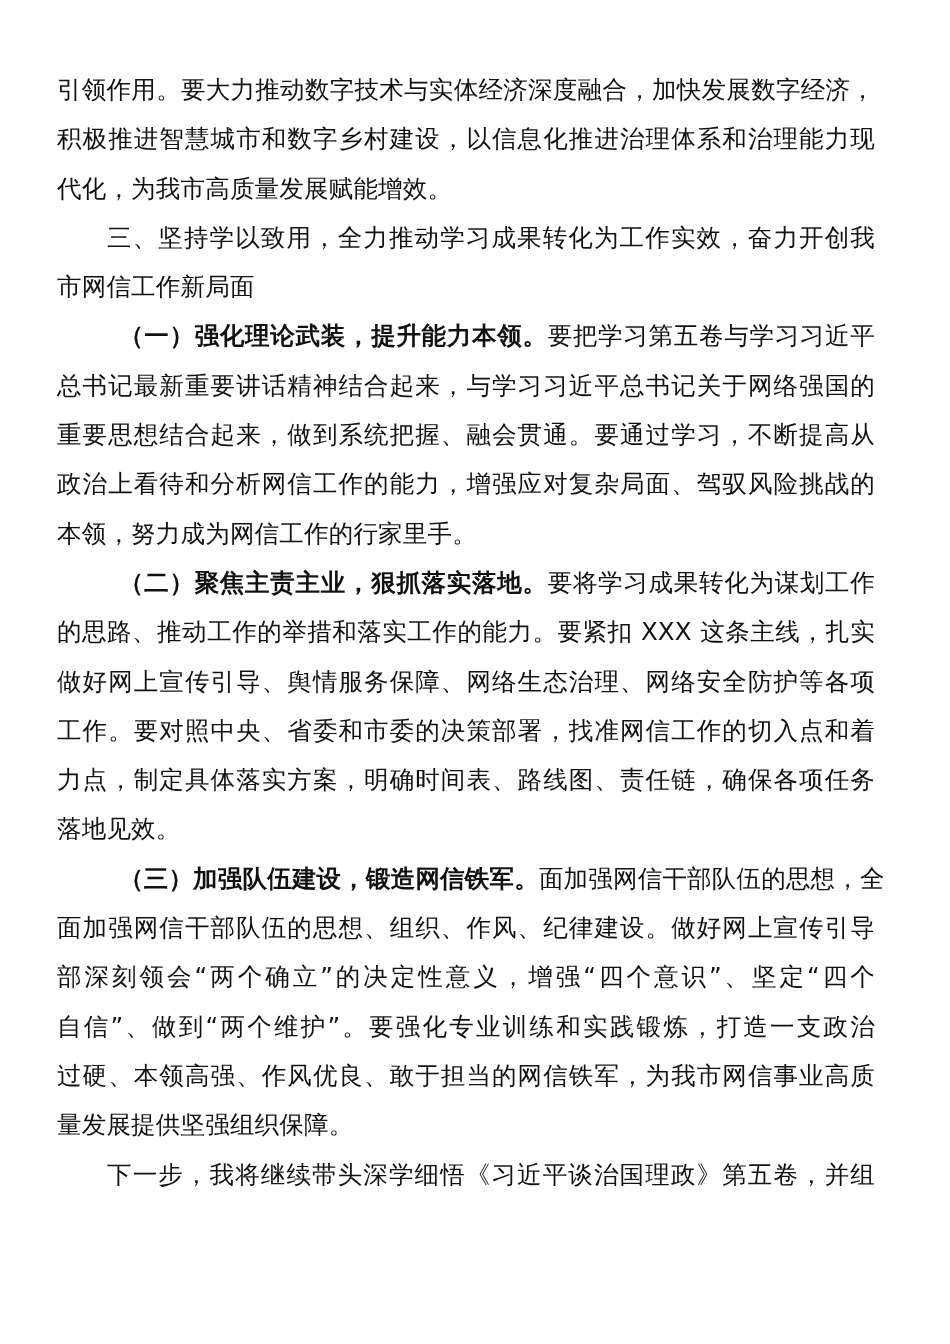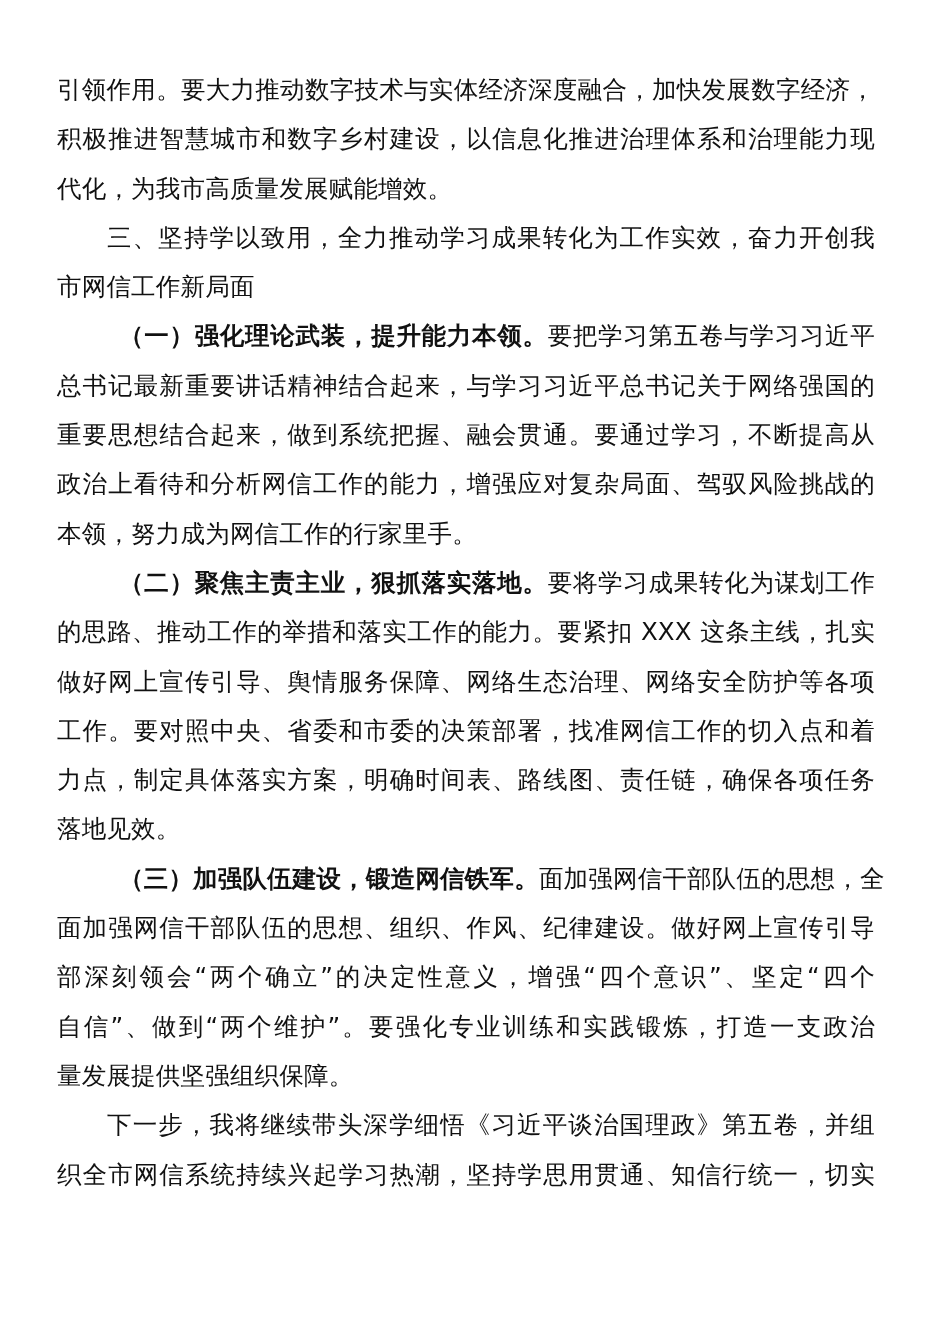--- a/index.html
+++ b/index.html
@@ -74,21 +74,21 @@
     <div class="line">工作。要对照中央、省委和市委的决策部署，找准网信工作的切入点和着</div>
     <div class="line">力点，制定具体落实方案，明确时间表、路线图、责任链，确保各项任务</div>
     <div class="line last">落地见效。</div>
   </div>
 
   <div>
     <div class="line indent2"><span class="bold">（三）加强队伍建设，锻造网信铁军。</span><span>面加强网信干部队伍的思想，全</span></div>
     <div class="line">面加强网信干部队伍的思想、组织、作风、纪律建设。做好网上宣传引导</div>
     <div class="line">部深刻领会“两个确立”的决定性意义，增强“四个意识”、坚定“四个</div>
     <div class="line">自信”、做到“两个维护”。要强化专业训练和实践锻炼，打造一支政治</div>
+    <div class="line">过硬、本领高强、作风优良、敢于担当的网信铁军，为我市网信事业高质</div>
     <div class="line last">量发展提供坚强组织保障。</div>
   </div>
 
   <div>
     <div class="line indent">下一步，我将继续带头深学细悟《习近平谈治国理政》第五卷，并组</div>
-    <div class="line">织全市网信系统持续兴起学习热潮，坚持学思用贯通、知信行统一，切实</div>
   </div>
 
 </div>
 
 </body></html>

